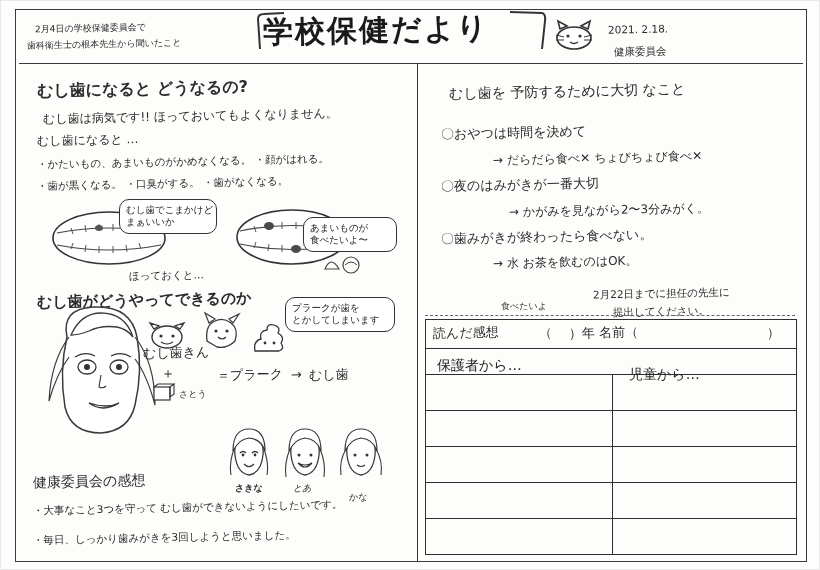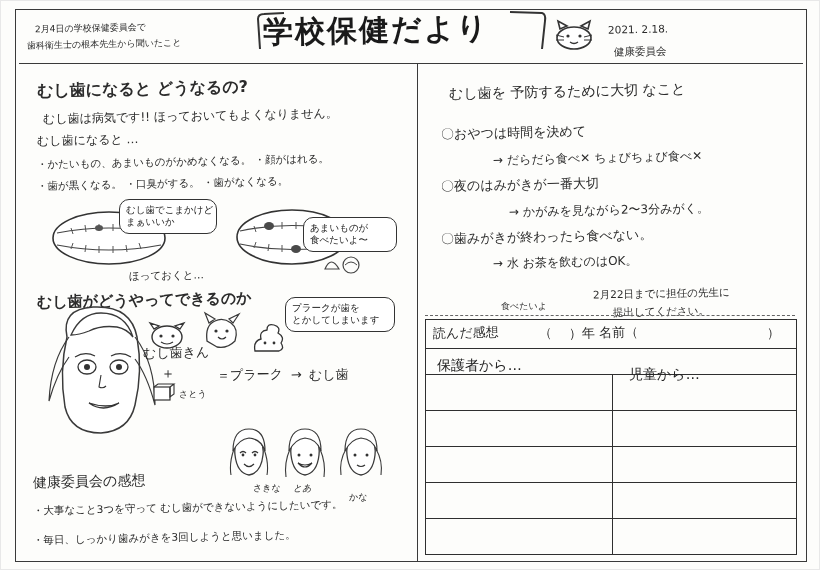--- a/index.html
+++ b/index.html
@@ -266,21 +266,21 @@
   <div style="position:absolute; left:334px; top:424px;">
     <svg width="52" height="58" viewBox="0 0 52 58">
       <path d="M12,30 Q10,12 26,10 Q42,12 40,30 Q38,48 26,50 Q14,48 12,30 Z" fill="#fff" stroke="#3a3a3a" stroke-width="1.3"></path>
       <path d="M10,26 Q10,4 26,4 Q42,4 42,26 Q38,14 26,13 Q16,14 10,26 Z" fill="#fff" stroke="#3a3a3a" stroke-width="1.2"></path>
       <path d="M11,24 Q4,36 6,50 M41,24 Q48,36 46,50" fill="none" stroke="#3a3a3a" stroke-width="1.1"></path>
       <circle cx="20" cy="30" r="1.5" fill="#333"></circle>
       <circle cx="32" cy="30" r="1.5" fill="#333"></circle>
       <path d="M22,40 Q26,43 30,40" fill="none" stroke="#333" stroke-width="1.2"></path>
     </svg>
   </div>
-  <div class="hw tiny" style="left:252px; top:482px;">さきな</div>
+  <div class="hw tiny" style="left:234px; top:482px;font-weight:bold;">さきな</div>
   <div class="hw tiny" style="left:292px; top:482px;font-style:italic;">とあ</div>
   <div class="hw tiny" style="left:348px; top:491px;">かな</div>
 
   <div class="hw rot-1" style="left:32px; top:472px; font-size:14px;">健康委員会の感想</div>
   <div class="hw small rot-1" style="left:32px; top:500px;">・大事なこと3つを守って むし歯ができないようにしたいです。</div>
   <div class="hw small rot-1" style="left:32px; top:530px;">・毎日、しっかり歯みがきを3回しようと思いました。</div>
 
   <div class="hw rot-1" style="left:448px; top:82px; font-size:14px;">むし歯を 予防するために大切 なこと</div>
 
   <div class="hw rot-1" style="left:440px; top:124px; font-size:13px;">〇おやつは時間を決めて</div>

